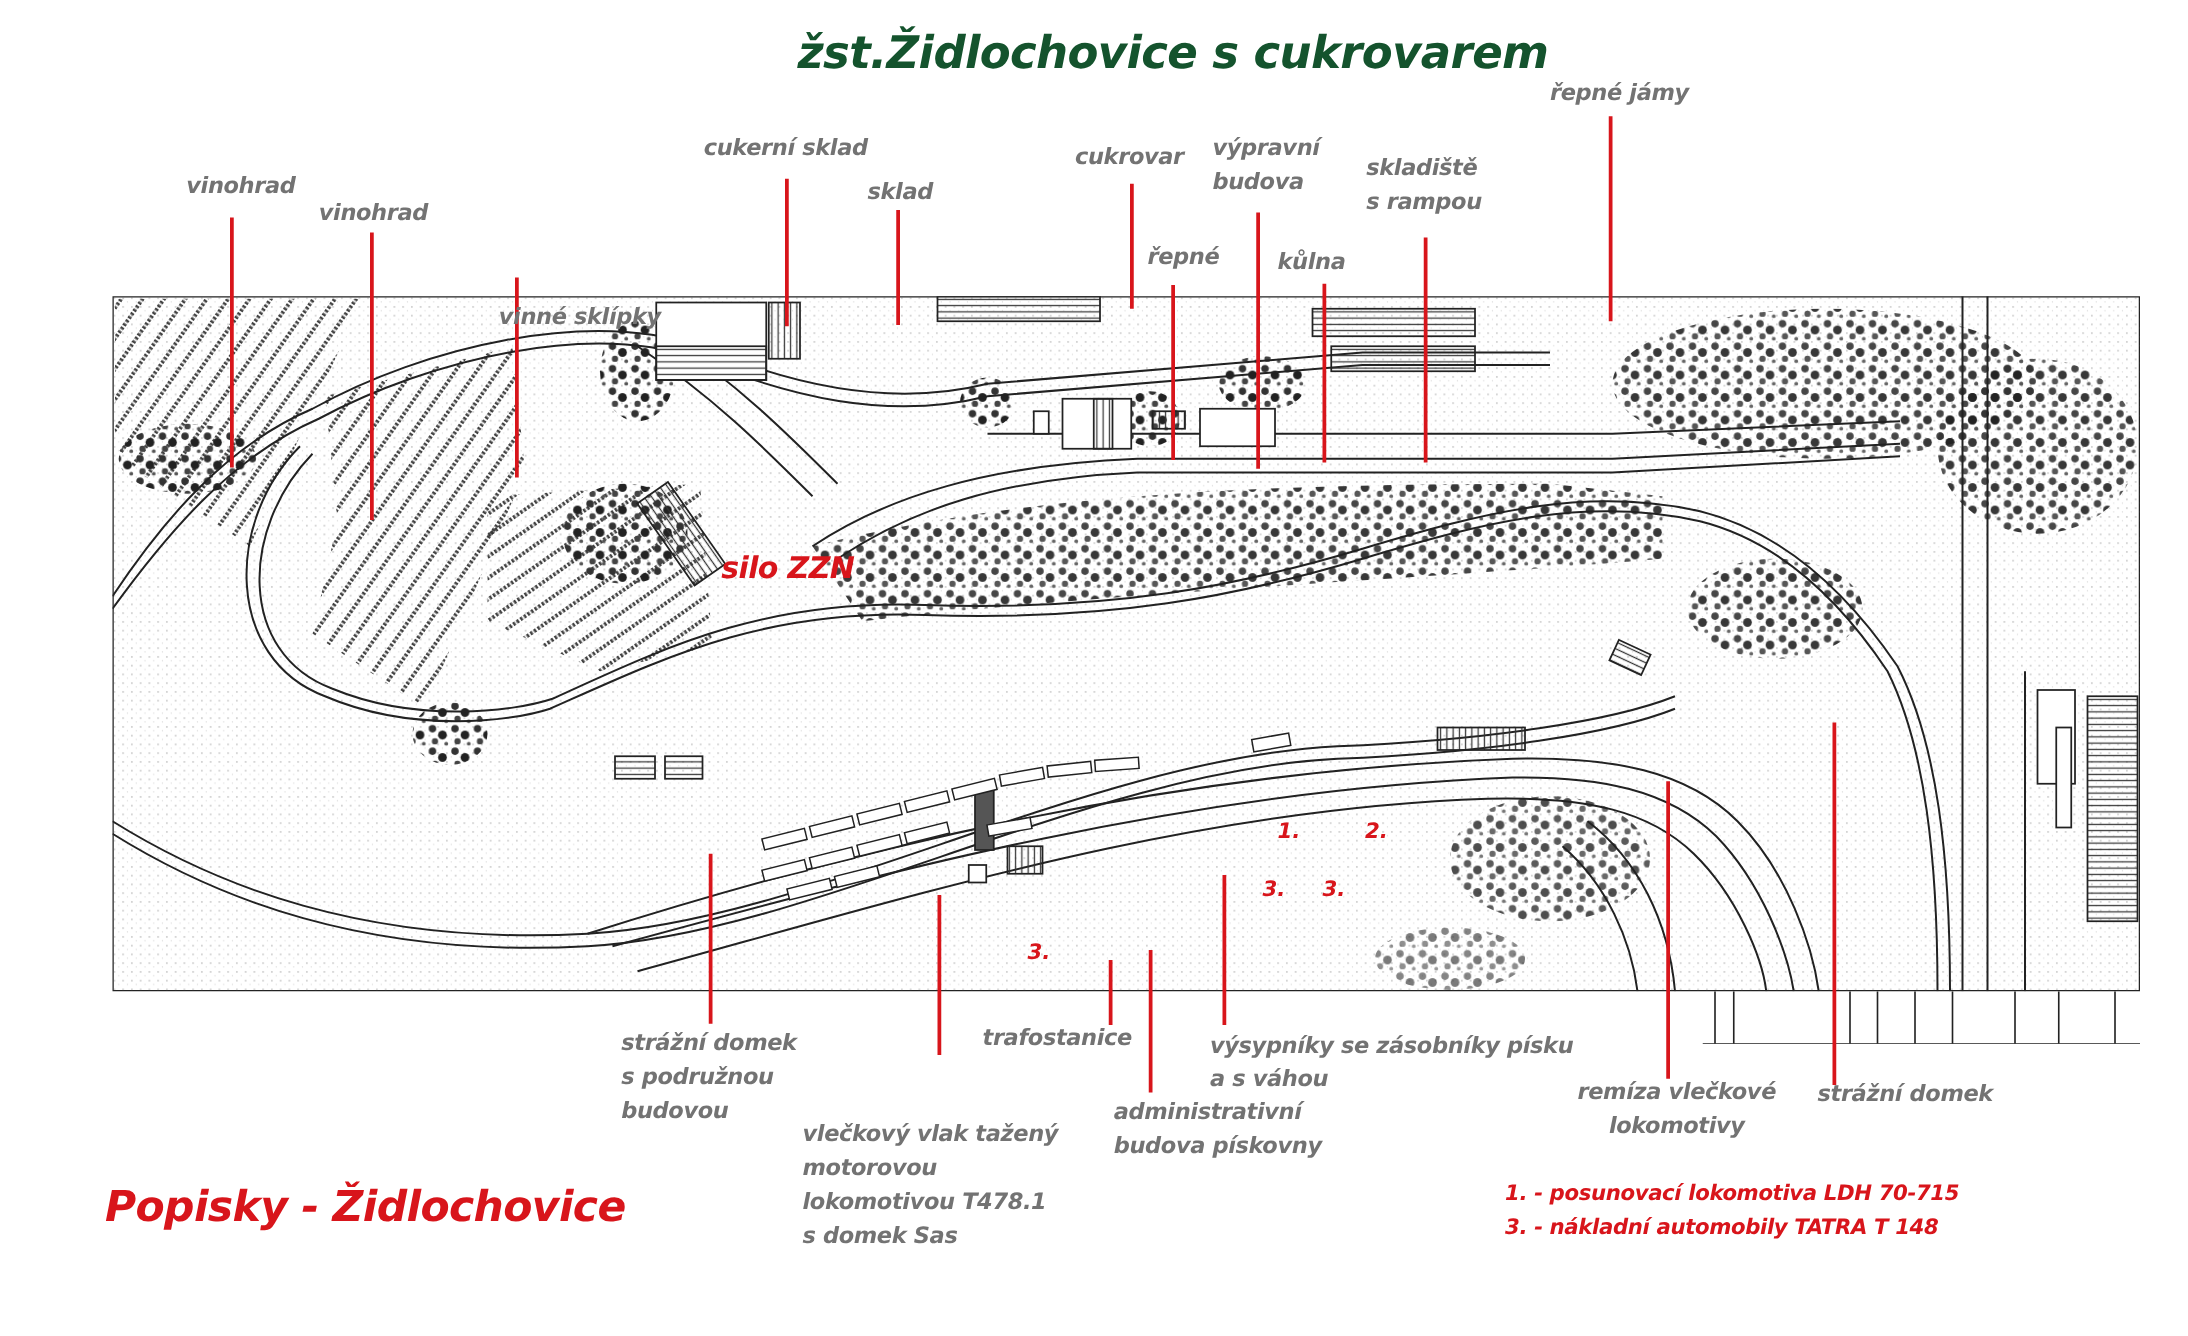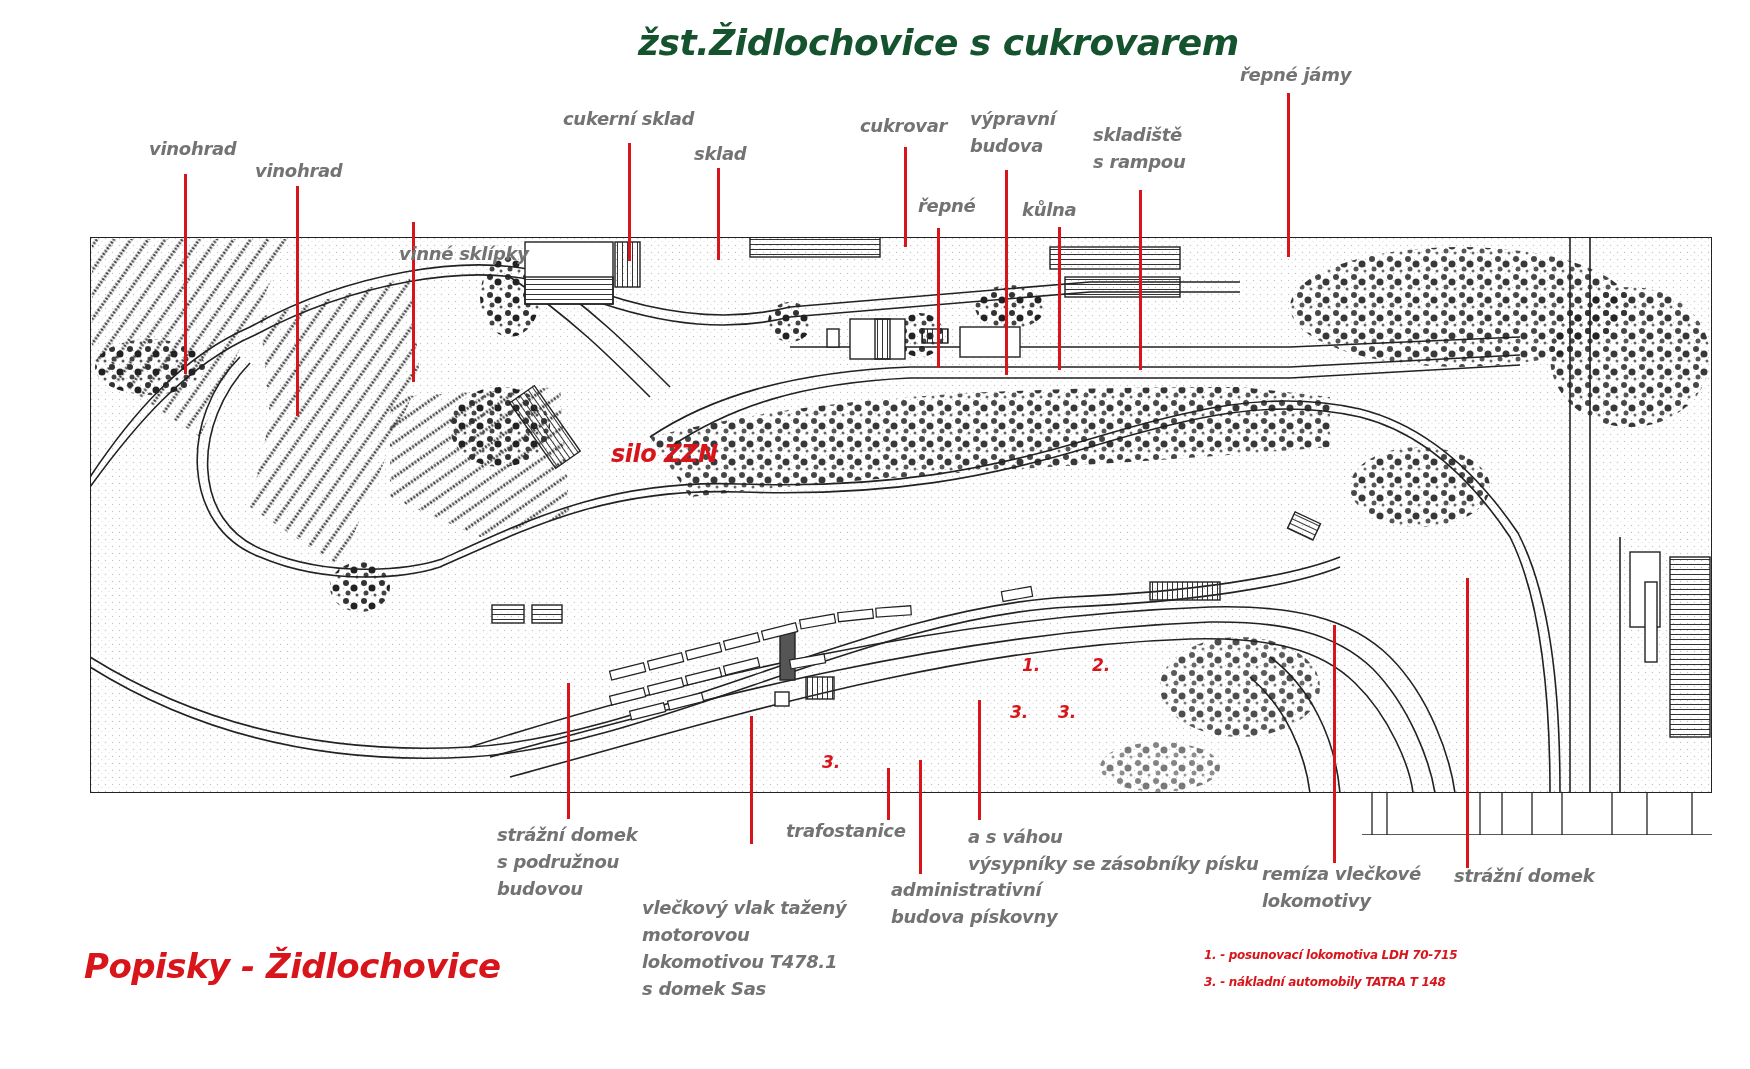--- a/index.html
+++ b/index.html
@@ -9,24 +9,24 @@
          color: #737373; font-size: 18px; line-height: 27px; white-space: nowrap; letter-spacing: -0.3px; }
   .title { position: absolute; left: 638px; top: 22px; font-family: "DejaVu Sans", sans-serif; font-style: italic;
            font-weight: bold; font-size: 36px; color: #14532d; letter-spacing: -0.5px; }
   .subtitle { position: absolute; left: 84px; top: 946px; font-family: "DejaVu Sans", sans-serif; font-style: italic;
            font-weight: bold; font-size: 34px; color: #d8151b; letter-spacing: -0.5px; }
   .leader { position: absolute; width: 3px; background: #d8151b; }
   .map { position: absolute; left: 90px; top: 237px; width: 1622px; height: 556px; }
   .map-ext { position: absolute; left: 1362px; top: 793px; width: 350px; height: 42px; }
   .legend { position: absolute; left: 1204px; top: 942px; }
   .legend .item { font-family: "DejaVu Sans", sans-serif; font-style: italic; font-weight: bold;
-                  color: #d8151b; font-size: 12px; line-height: 27px; white-space: nowrap; letter-spacing: -0.3px; }
+                  color: #d8151b; font-size: 17px; line-height: 27px; white-space: nowrap; letter-spacing: -0.3px; }
   .marker { position: absolute; font-family: "DejaVu Sans", sans-serif; font-style: italic; font-weight: bold;
             color: #d8151b; font-size: 17px; }
-  .silo { position: absolute; left: 611px; top: 440px; font-family: "DejaVu Sans", sans-serif; font-style: italic;
+  .silo { position: absolute; left: 577px; top: 440px; font-family: "DejaVu Sans", sans-serif; font-style: italic;
           font-weight: bold; color: #d8151b; font-size: 24px; letter-spacing: -0.5px; }
 </style>
 </head>
 <body>
 
 <div class="title">žst.Židlochovice s cukrovarem</div>
 
 <svg class="map" viewBox="0 0 1622 556" xmlns="http://www.w3.org/2000/svg">
   <defs>
     <pattern id="dots" width="7" height="7" patternUnits="userSpaceOnUse">
@@ -221,24 +221,24 @@
   <div>motorovou</div>
   <div>lokomotivou T478.1</div>
   <div>s domek Sas</div>
 </div>
 <div class="lbl" style="left:786px;top:817px;"><span>trafostanice</span></div>
 <div class="lbl" style="left:891px;top:876px;">
   <div>administrativní</div>
   <div>budova pískovny</div>
 </div>
 <div class="lbl" style="left:968px;top:823px;">
+  <div>výsypníky se zásobníky písku</div>
   <div>a s váhou</div>
-  <div>výsypníky se zásobníky písku</div>
-</div>
-<div class="lbl" style="left:1262px;top:860px;">
+</div>
+<div class="lbl" style="left:1262px;top:860px;text-align:center;">
   <div>remíza vlečkové</div>
   <div>lokomotivy</div>
 </div>
 <div class="lbl" style="left:1454px;top:862px;"><span>strážní domek</span></div>
 
 <div class="subtitle">Popisky - Židlochovice</div>
 
 <div class="legend">
   <div class="item">1. - posunovací lokomotiva LDH 70-715</div>
   <div class="item">3. - nákladní automobily TATRA T 148</div>

